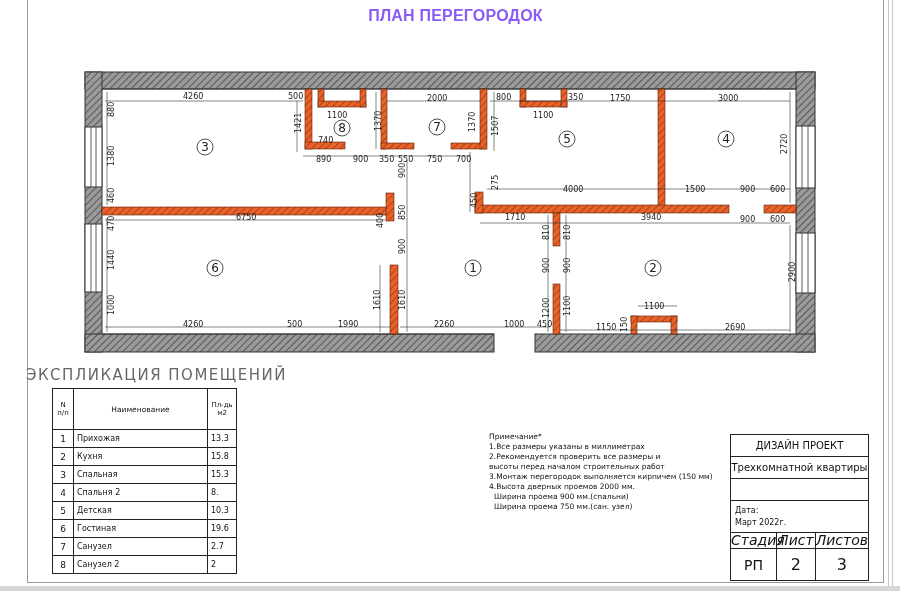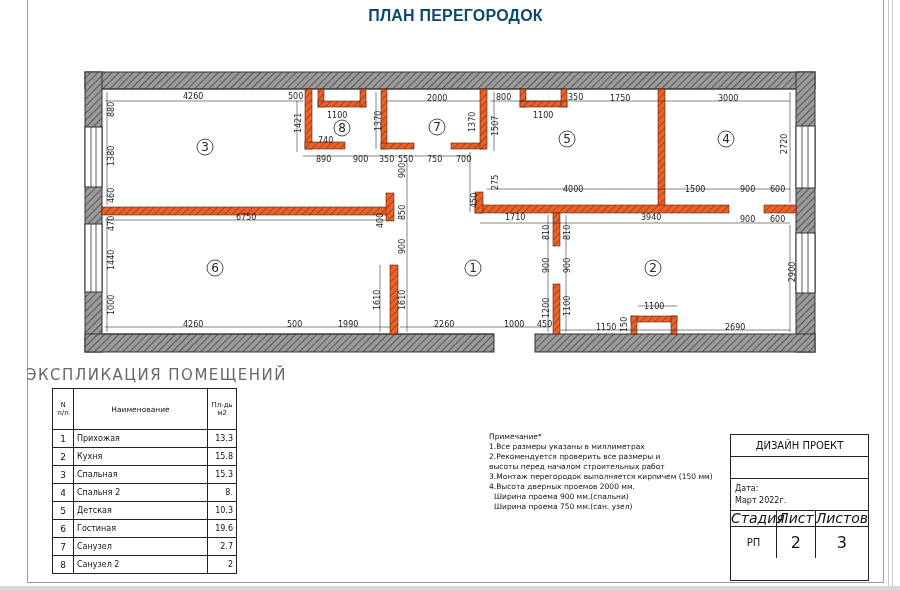--- a/index.html
+++ b/index.html
@@ -1,46 +1,46 @@
 <!DOCTYPE html>
 <html><head>
 <meta charset="utf-8">
 <style>
   html,body{margin:0;padding:0;background:#fff;}
   body{width:900px;height:591px;position:relative;overflow:hidden;font-family:"DejaVu Sans",sans-serif;}
   .sheet{position:absolute;left:27px;top:-2px;width:855px;height:583px;border:1px solid #9a9a9a;background:#fff;}
   .right-edge{position:absolute;left:888px;top:0;width:3px;height:591px;border-left:1px solid #c8c8c8;border-right:1px solid #c8c8c8;}
   .bottom-bar{position:absolute;left:0;top:586px;width:900px;height:5px;background:#d6d6d6;}
-  .title{position:absolute;left:0;width:855px;top:8px;text-align:center;font-family:"Liberation Sans",sans-serif;font-weight:bold;font-size:16px;color:#0c4a6e;letter-spacing:0.2px;}
+  .title{position:absolute;left:0;width:855px;top:8px;text-align:center;font-family:"Liberation Sans",sans-serif;font-weight:bold;font-size:16px;color:#8b5cf6;letter-spacing:0.2px;}
   svg.plan{position:absolute;left:0;top:0;}
   .dim{font-family:"DejaVu Sans",sans-serif;font-size:8px;fill:#222;}
   .room-num{font-family:"DejaVu Sans",sans-serif;font-size:12px;fill:#222;}
   .expl-title{position:absolute;left:26px;top:366px;font-family:"DejaVu Sans",sans-serif;font-size:15px;color:#666;letter-spacing:1.5px;font-weight:normal;transform:scaleY(1.05);}
   table.expl{position:absolute;left:52px;top:388px;border-collapse:collapse;width:185px;font-family:"DejaVu Sans",sans-serif;font-size:8px;color:#111;}
   table.expl td, table.expl th{border:1px solid #222;padding:0 3px;height:17px;font-weight:normal;}
   table.expl th{height:40px;text-align:center;font-size:7.5px;}
   table.expl td.n{width:14px;text-align:center;font-size:9px;}
-  table.expl td.a{width:22px;text-align:right;}
+  table.expl td.a{width:22px;text-align:left;}
   table.expl th.n{width:14px;font-size:7px;line-height:8px;}
   table.expl th.a{font-size:7px;line-height:8px;}
   .notes{position:absolute;left:489px;top:432px;font-family:"DejaVu Sans",sans-serif;font-size:7.5px;color:#111;line-height:10px;}
   .notes div{white-space:nowrap;}
   .notes .ind{padding-left:5px;}
   .stamp{position:absolute;left:730px;top:434px;width:137px;height:145px;border:1px solid #222;font-family:"DejaVu Sans",sans-serif;color:#111;}
   .stamp .row{border-bottom:1px solid #222;text-align:center;font-size:10px;box-sizing:border-box;display:flex;align-items:center;justify-content:center;}
   .stamp .r1{height:22px;}
   .stamp .r2{height:22px;}
   .stamp .r3{height:22px;}
   .stamp .r4{height:32px;display:block;text-align:left;padding:4px 4px;font-size:8px;line-height:12px;}
   .stamp .grid{display:flex;height:47px;}
   .stamp .col{border-right:1px solid #222;display:flex;flex-direction:column;box-sizing:border-box;}
   .stamp .col:last-child{border-right:none;}
   .stamp .col .h{height:15px;border-bottom:1px solid #222;font-size:14px;text-align:center;line-height:15px;font-style:italic;}
   .stamp .col .v{flex:1;display:flex;align-items:center;justify-content:center;font-size:16px;}
-  .stamp .col .v.small{font-size:10px;}
+  .stamp .col .v.small{font-size:14px;}
 </style>
 </head>
 <body>
 
 <div class="sheet">
   <div class="title">ПЛАН ПЕРЕГОРОДОК</div>
 </div>
 <div class="right-edge"></div>
 <div class="bottom-bar"></div>
 
@@ -301,20 +301,21 @@
   <div>2.Рекомендуется проверить все размеры и</div>
   <div>высоты перед началом строительных работ</div>
   <div>3.Монтаж перегородок выполняется кирпичем (150 мм)</div>
   <div>4.Высота дверных проемов 2000 мм.</div>
   <div class="ind">Ширина проема 900 мм.(спальни)</div>
   <div class="ind">Ширина проема 750 мм.(сан. узел)</div>
 </div>
 
 <div class="stamp">
   <div class="row r1">ДИЗАЙН ПРОЕКТ</div>
+  <div class="row r2">Трехкомнатной квартиры</div>
   <div class="row r3"></div>
   <div class="row r4">
     <div>Дата:</div>
     <div>Март 2022г.</div>
   </div>
   <div class="grid">
     <div class="col" style="width:46px;">
       <div class="h">Стадия</div>
       <div class="v small">РП</div>
     </div>

